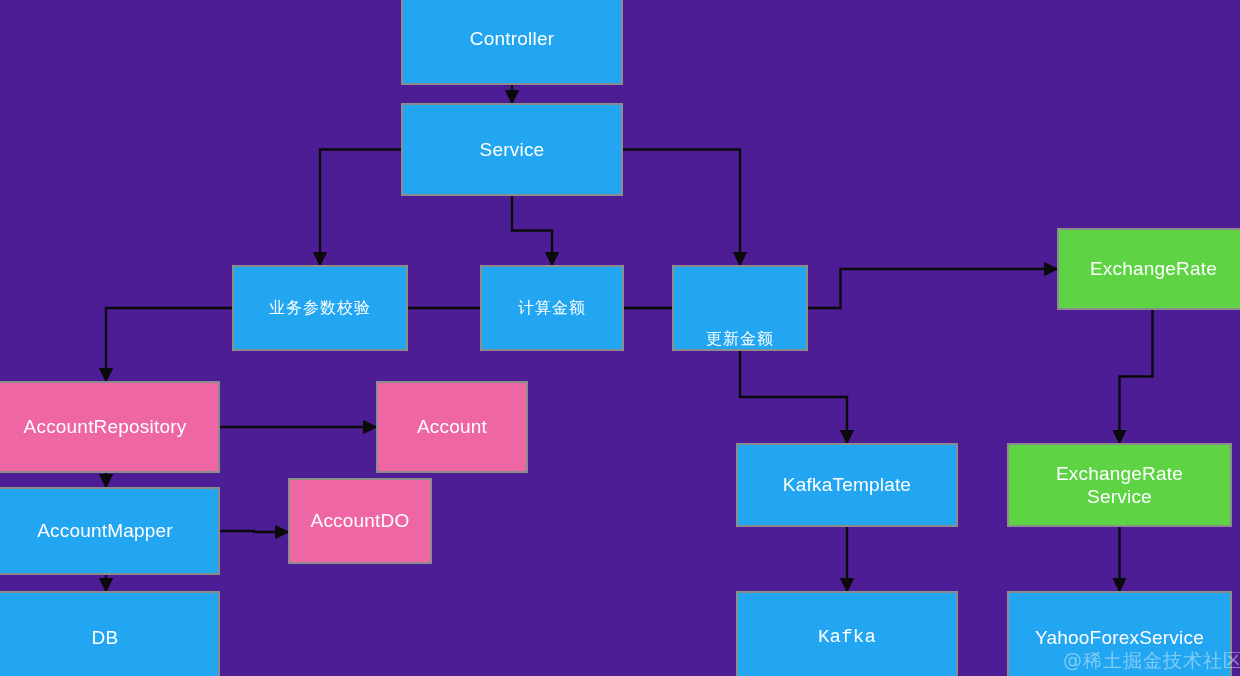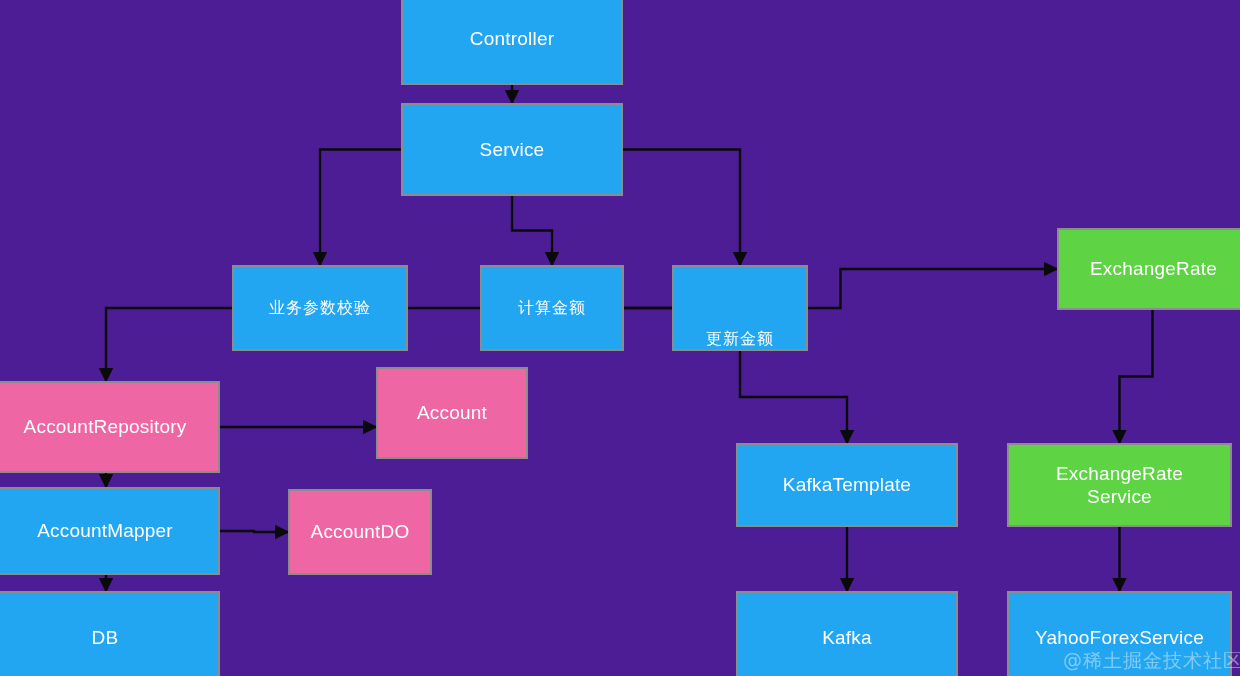--- a/index.html
+++ b/index.html
@@ -101,41 +101,41 @@
       </div>
       <div class="node blue cjk" style="left: 672px; top: 265px; width: 136px; height: 86px; align-items: flex-end;">
         <span class="label" style="white-space: pre-line;">更新金额</span>
       </div>
       <div class="node green clip-right" style="left: 1057px; top: 228px; width: 191px; height: 82px;">
         <span class="label" style="white-space: pre-line;">ExchangeRate</span>
       </div>
       <div class="node pink clip-left" style="left: -8px; top: 381px; width: 228px; height: 92px;">
         <span class="label" style="white-space: pre-line;">AccountRepository</span>
       </div>
-      <div class="node pink" style="left: 376px; top: 367px; width: 152px; height: 92px;">
+      <div class="node pink" style="left: 376px; top: 381px; width: 152px; height: 92px;">
         <span class="label" style="white-space: pre-line;">Account</span>
       </div>
       <div class="node blue" style="left: 736px; top: 443px; width: 222px; height: 84px;">
         <span class="label" style="white-space: pre-line;">KafkaTemplate</span>
       </div>
       <div class="node green" style="left: 1007px; top: 443px; width: 225px; height: 84px;">
         <span class="label" style="white-space: pre-line;">ExchangeRate
 Service</span>
       </div>
       <div class="node blue clip-left" style="left: -8px; top: 487px; width: 228px; height: 88px;">
         <span class="label" style="white-space: pre-line;">AccountMapper</span>
       </div>
-      <div class="node pink" style="left: 288px; top: 489px; width: 144px; height: 86px;">
+      <div class="node pink" style="left: 288px; top: 478px; width: 144px; height: 86px;">
         <span class="label" style="white-space: pre-line;">AccountDO</span>
       </div>
       <div class="node blue clip-left" style="left: -8px; top: 591px; width: 228px; height: 93px;">
         <span class="label" style="white-space: pre-line; text-align: center;">DB</span>
       </div>
       <div class="node blue" style="left: 736px; top: 591px; width: 222px; height: 93px;">
-        <span class="label" style="white-space: pre-line;">Kafka</span>
+        <span class="label" style="white-space: pre-line; font-family: Liberation Mono, monospace;">Kafka</span>
       </div>
       <div class="node blue" style="left: 1007px; top: 591px; width: 225px; height: 93px;">
         <span class="label" style="white-space: pre-line;">YahooForexService</span>
       </div>
     </div>
 
   <div class="watermark" style="left: 1063px; top: 648px;">@稀土掘金技术社区</div>
 
 </div>
 

